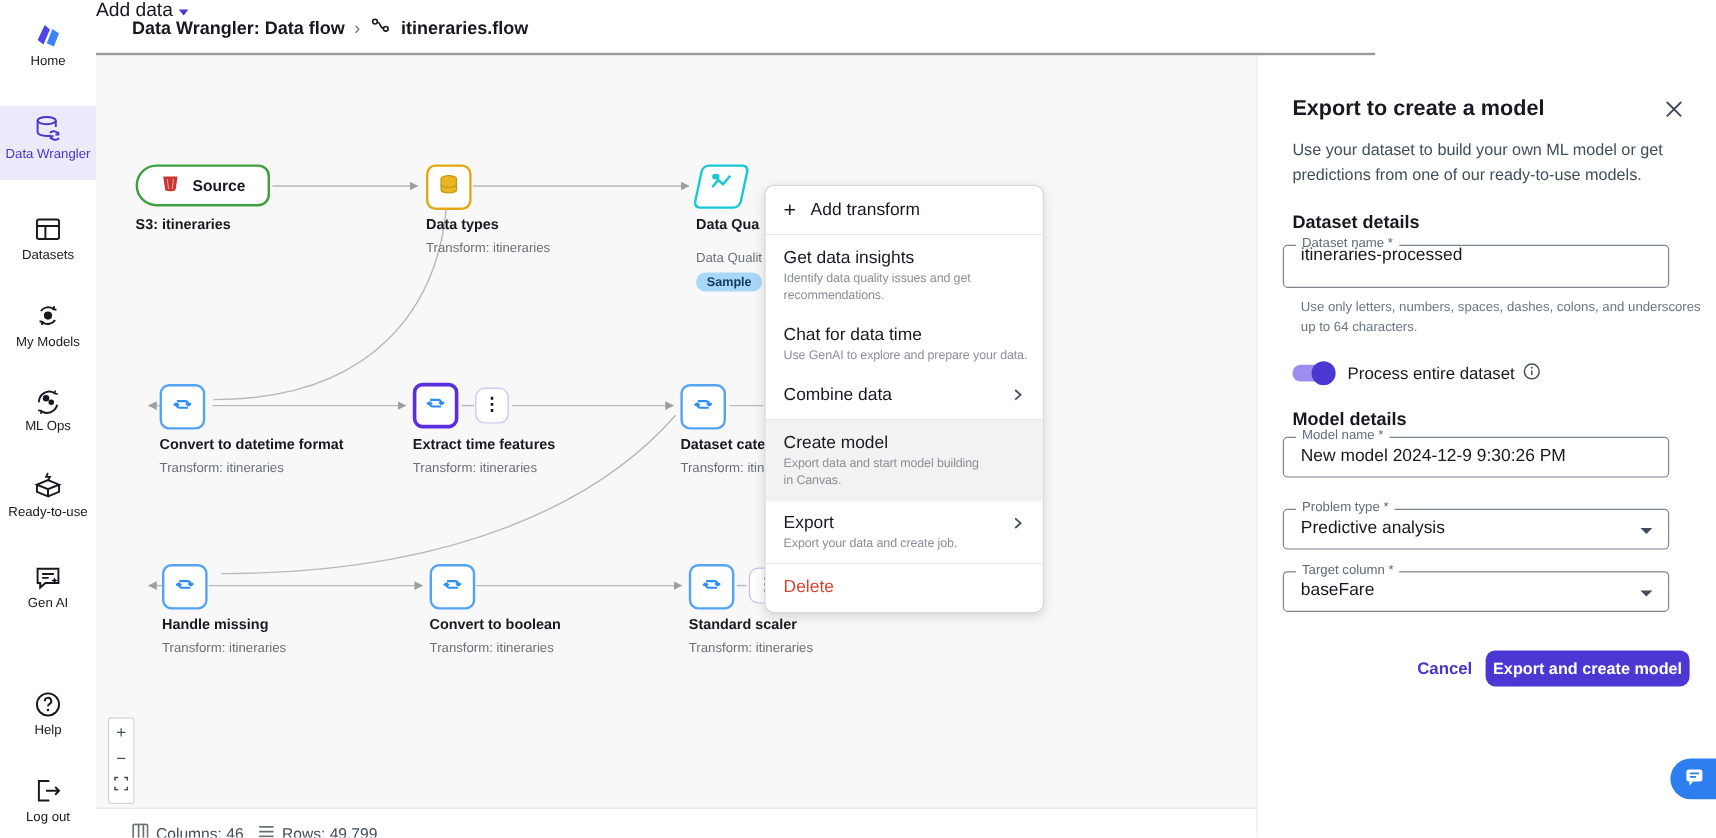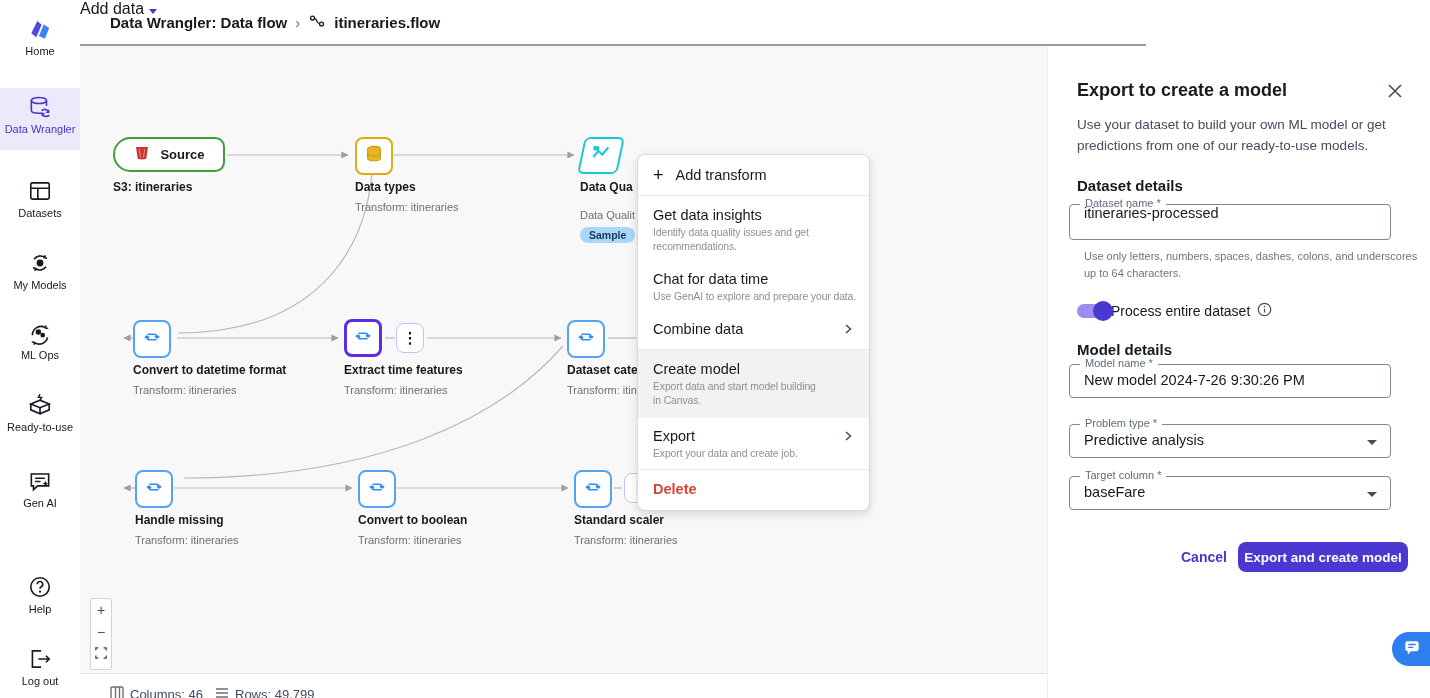--- a/index.html
+++ b/index.html
@@ -55,21 +55,21 @@
   .menu-row .mt { font-size:14.5px; color:#16191f; }
   .menu-row .ms { font-size:10.4px; color:#8a9099; margin-top:3px; line-height:14px; letter-spacing:-0.1px; }
   .menu-row .nowrap { white-space:nowrap; }
   .menu-top { display:flex; align-items:center; gap:12px; padding:12px 15px; border-bottom:1px solid #e8e8e8; cursor:pointer; }
   .menu-top .mt { font-size:14.5px; }
   .plus-glyph { font-size:18px; font-weight:400; color:#16191f; line-height:14px; }
   .row-flex { display:flex; align-items:center; justify-content:space-between; }
   .chev svg { display:block; }
   .menu-divider { border-top:1px solid #e8e8e8; }
   .menu-row.highlight { background:#f2f2f2; }
-  .menu-row.danger .mt { color:#d64533; font-weight:700; }
+  .menu-row.danger .mt { color:#d64533; font-weight:400; }
   .pad-b { padding-bottom:12px; }
 
   
   .zoom-ctrl { position:absolute; left:10px; top:552px; width:22px; background:#fff; border:1px solid #d5d5d5;
     border-radius:2px; z-index:5; }
   .zoom-btn { width:20px; height:22px; text-align:center; font-size:14px; color:#414d5c; line-height:22px; cursor:pointer; }
   .zoom-btn svg { display:block; margin:4px auto; }
 
   
   .statusbar { position:absolute; left:80px; top:673px; width:967px; height:25px; background:#fff;
@@ -83,21 +83,21 @@
   .close-btn { position:absolute; left:338px; top:38px; width:20px; height:20px; cursor:pointer; }
   .panel-desc { position:absolute; left:29px; top:70px; font-size:13.5px; color:#414d5c; line-height:21px; }
   .sect-head { position:absolute; left:29px; font-size:15px; font-weight:700; color:#16191f; }
   .field { position:absolute; left:21px; width:322px; height:36px; border:1px solid #7d8694; border-radius:4px;
     background:#fff; }
   .field .flabel { position:absolute; top:-8px; left:10px; background:#fff; padding:0 5px; font-size:11px; color:#5f6b7a; }
   .field .fvalue { position:absolute; left:14px; top:0; font-size:14.5px; color:#16191f; white-space:nowrap; }
   .field .sel-caret { position:absolute; right:13px; top:15px; width:0; height:0;
     border-left:5px solid transparent; border-right:5px solid transparent; border-top:5.5px solid #414d5c; }
   .helper { position:absolute; left:36px; font-size:11px; color:#697586; line-height:17px; }
-  .toggle-row { position:absolute; left:29px; display:flex; align-items:center; }
+  .toggle-row { position:absolute; left:29px; display:flex; align-items:center; gap:12px; }
   .toggle { position:relative; width:34px; height:14px; border-radius:7px; background:#9d8df0; cursor:pointer; }
   .toggle .knob { position:absolute; right:-2px; top:-3px; width:20px; height:20px; border-radius:50%; background:#4b38d3; }
   .toggle-label { font-size:14px; color:#16191f; display:flex; align-items:center; gap:7px; }
   .cancel-link { position:absolute; left:133px; top:505px; font-size:14px; font-weight:700; color:#4538c9; cursor:pointer; }
   .submit-btn { position:absolute; left:190px; top:498px; width:170px; height:30px; background:#4b38d3; border:none;
     border-radius:8px; color:#fff; font-weight:700; font-size:13.5px; cursor:pointer; font-family:"Liberation Sans",sans-serif; }
 
   
   .chat-fab { position:absolute; left:1392px; top:632px; width:46px; height:34px; background:#2d7ff0;
     border-radius:17px 0 0 17px; z-index:40; display:flex; align-items:center; padding-left:10px; cursor:pointer; }
@@ -431,21 +431,21 @@
               <path d="M8 7.2 v4"></path>
               <circle cx="8" cy="4.8" r="0.9" fill="#414d5c" stroke="none"></circle>
             </svg></span>
       </span>
     </div>
 
     <div class="sect-head" style="top:297px;">Model details</div>
 
     <div class="field" style="top:320px; height:34px;">
       <span class="flabel">Model name *</span>
-      <span class="fvalue" style="top:7px;">New model 2024-7-26 9:30:26 PM</span>
+      <span class="fvalue" style="top:7px;">New model 2024-12-9 9:30:26 PM</span>
     </div>
 
     <div class="field" style="top:380px; height:34px;">
       <span class="flabel">Problem type *</span>
       <span class="fvalue" style="top:7px;">Predictive analysis</span>
       <span class="sel-caret"></span>
     </div>
 
     <div class="field" style="top:432px; height:34px;">
       <span class="flabel">Target column *</span>

